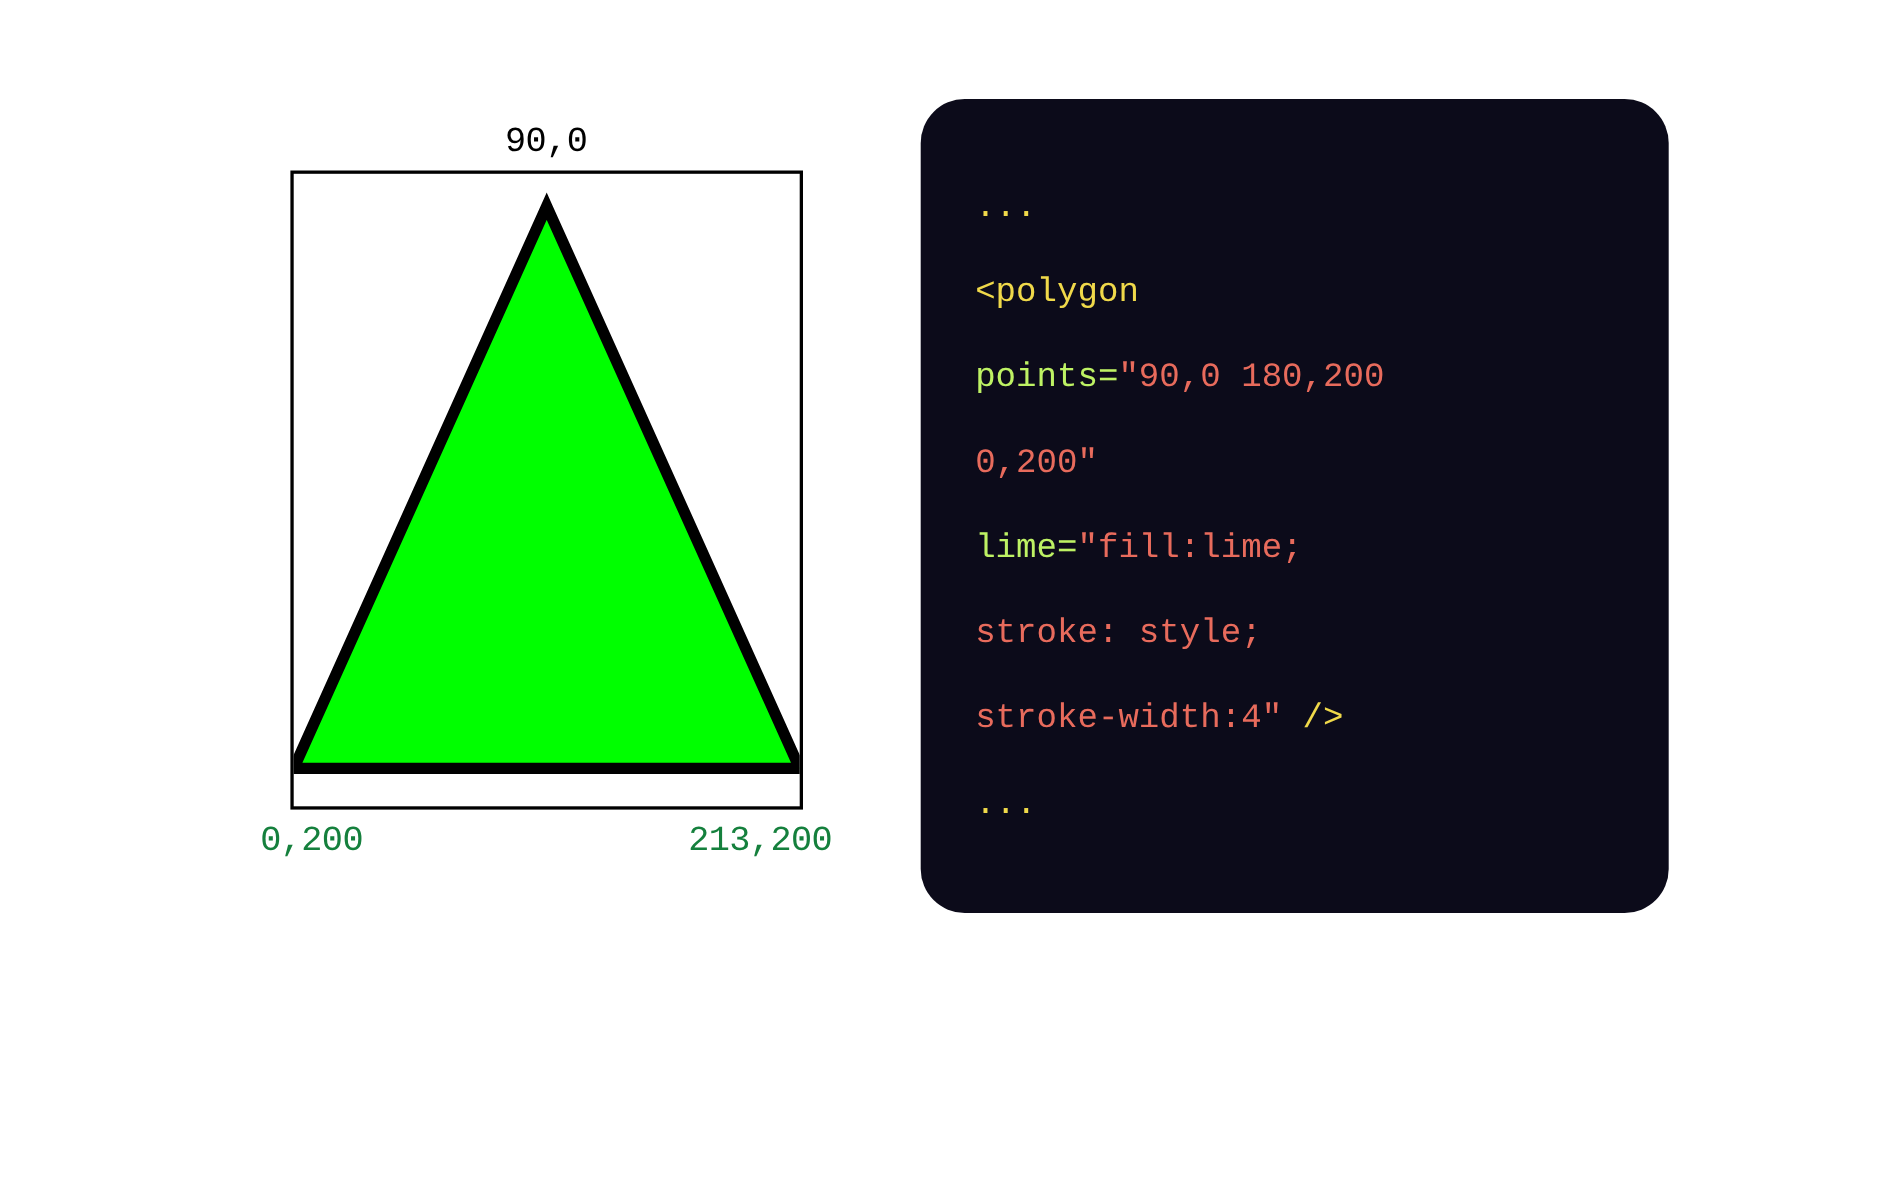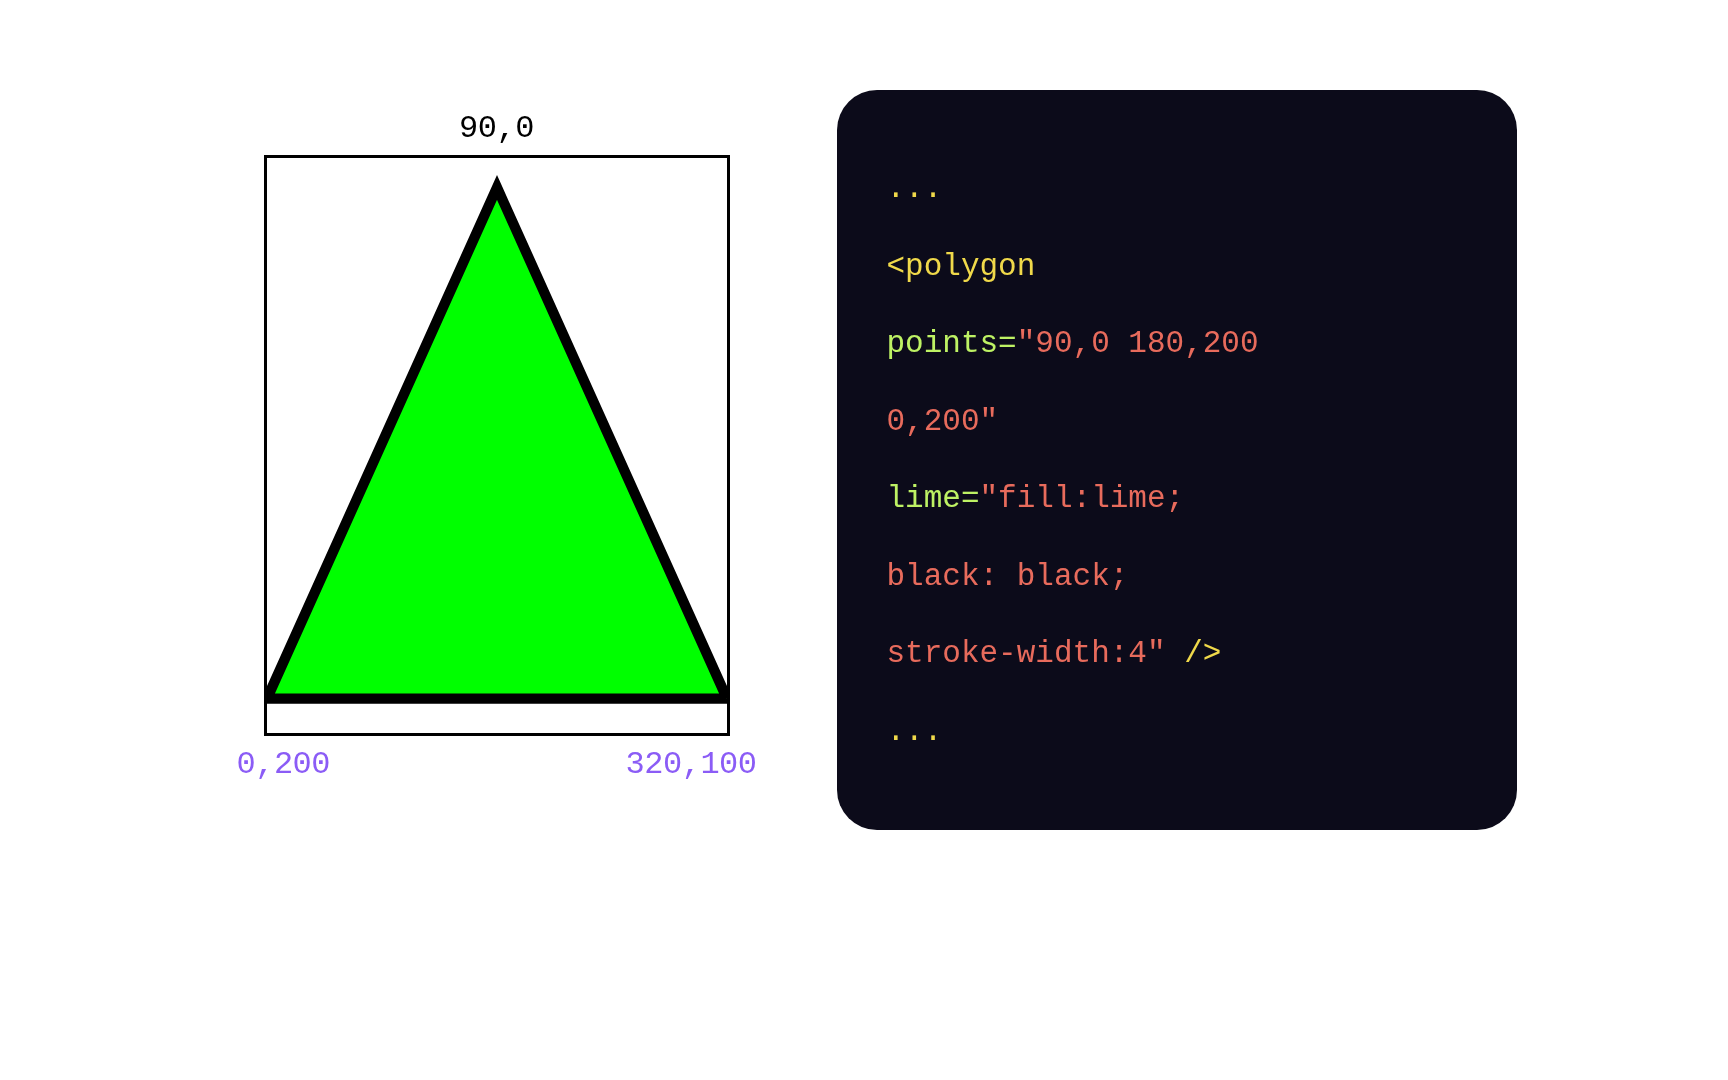--- a/index.html
+++ b/index.html
@@ -43,21 +43,21 @@
       border: 3px solid #000;
       background: #fff;
     }
     .bottom-labels {
       display: flex;
       justify-content: space-between;
       width: 520px;
       margin-top: 10px;
       font-size: 32px;
       font-weight: 500;
-      color: #8b5cf6;
+      color: #15803d;
       letter-spacing: -0.5px;
     }
     .code-panel {
       background: #0c0b1a;
       border-radius: 40px;
       padding: 60px 50px;
       width: 680px;
       min-height: 680px;
     }
     .code-panel pre {
@@ -80,28 +80,28 @@
     <div class="top-label">90,0</div>
     <div class="svg-wrap">
       <div class="svg-box">
         <svg width="460" height="570" viewBox="0 0 180 200">
           <polygon style="fill:lime; stroke:black; stroke-width:4" points="90,0 180,200 0,200"></polygon>
         </svg>
       </div>
     </div>
     <div class="bottom-labels">
       <span>0,200</span>
-      <span>320,100</span>
+      <span>213,200</span>
     </div>
   </div>
 
   <div class="code-panel">
     <pre><span class="tok-yellow">...</span>
 <span class="tok-yellow">&lt;polygon</span>
 <span class="tok-green">points=</span><span class="tok-red">"90,0 180,200</span>
 <span class="tok-red">0,200"</span>
 <span class="tok-green">lime=</span><span class="tok-red">"fill:lime;</span>
-<span class="tok-red">black: black;</span>
+<span class="tok-red">stroke: style;</span>
 <span class="tok-red">stroke-width:4"</span><span class="tok-yellow"> /&gt;</span>
 <span class="tok-yellow">...</span></pre>
   </div>
 
 </div>
 
 </body></html>

